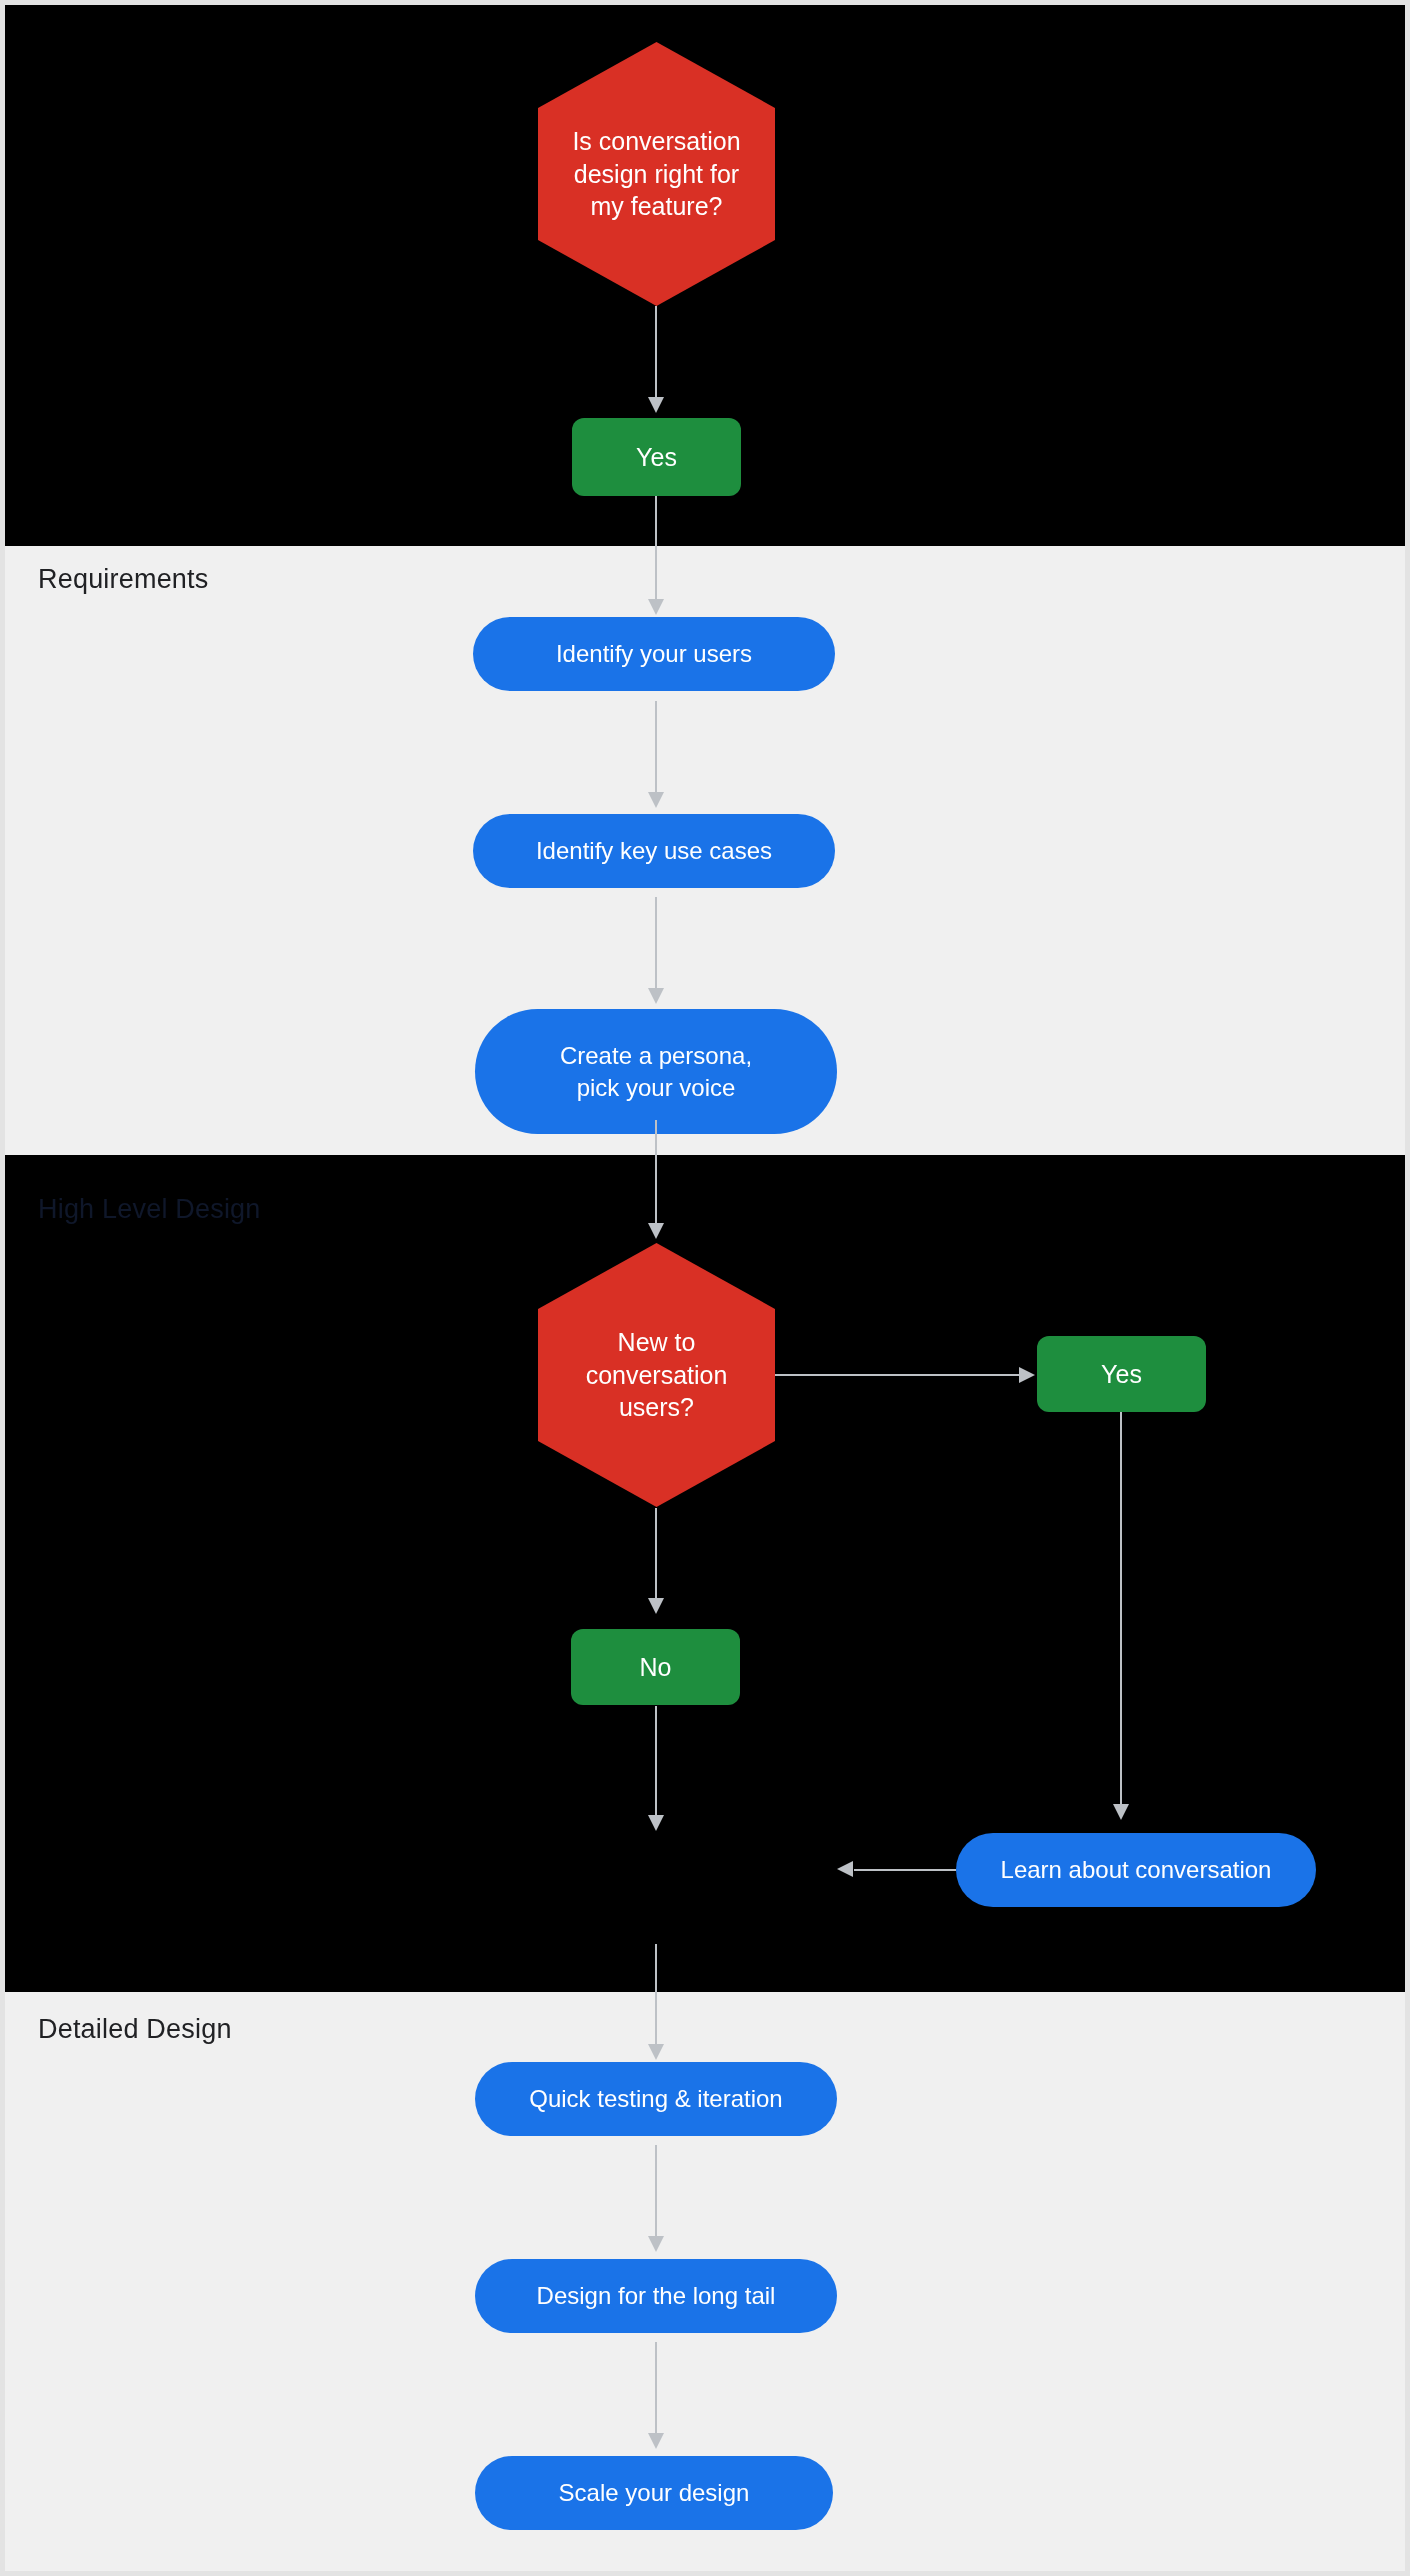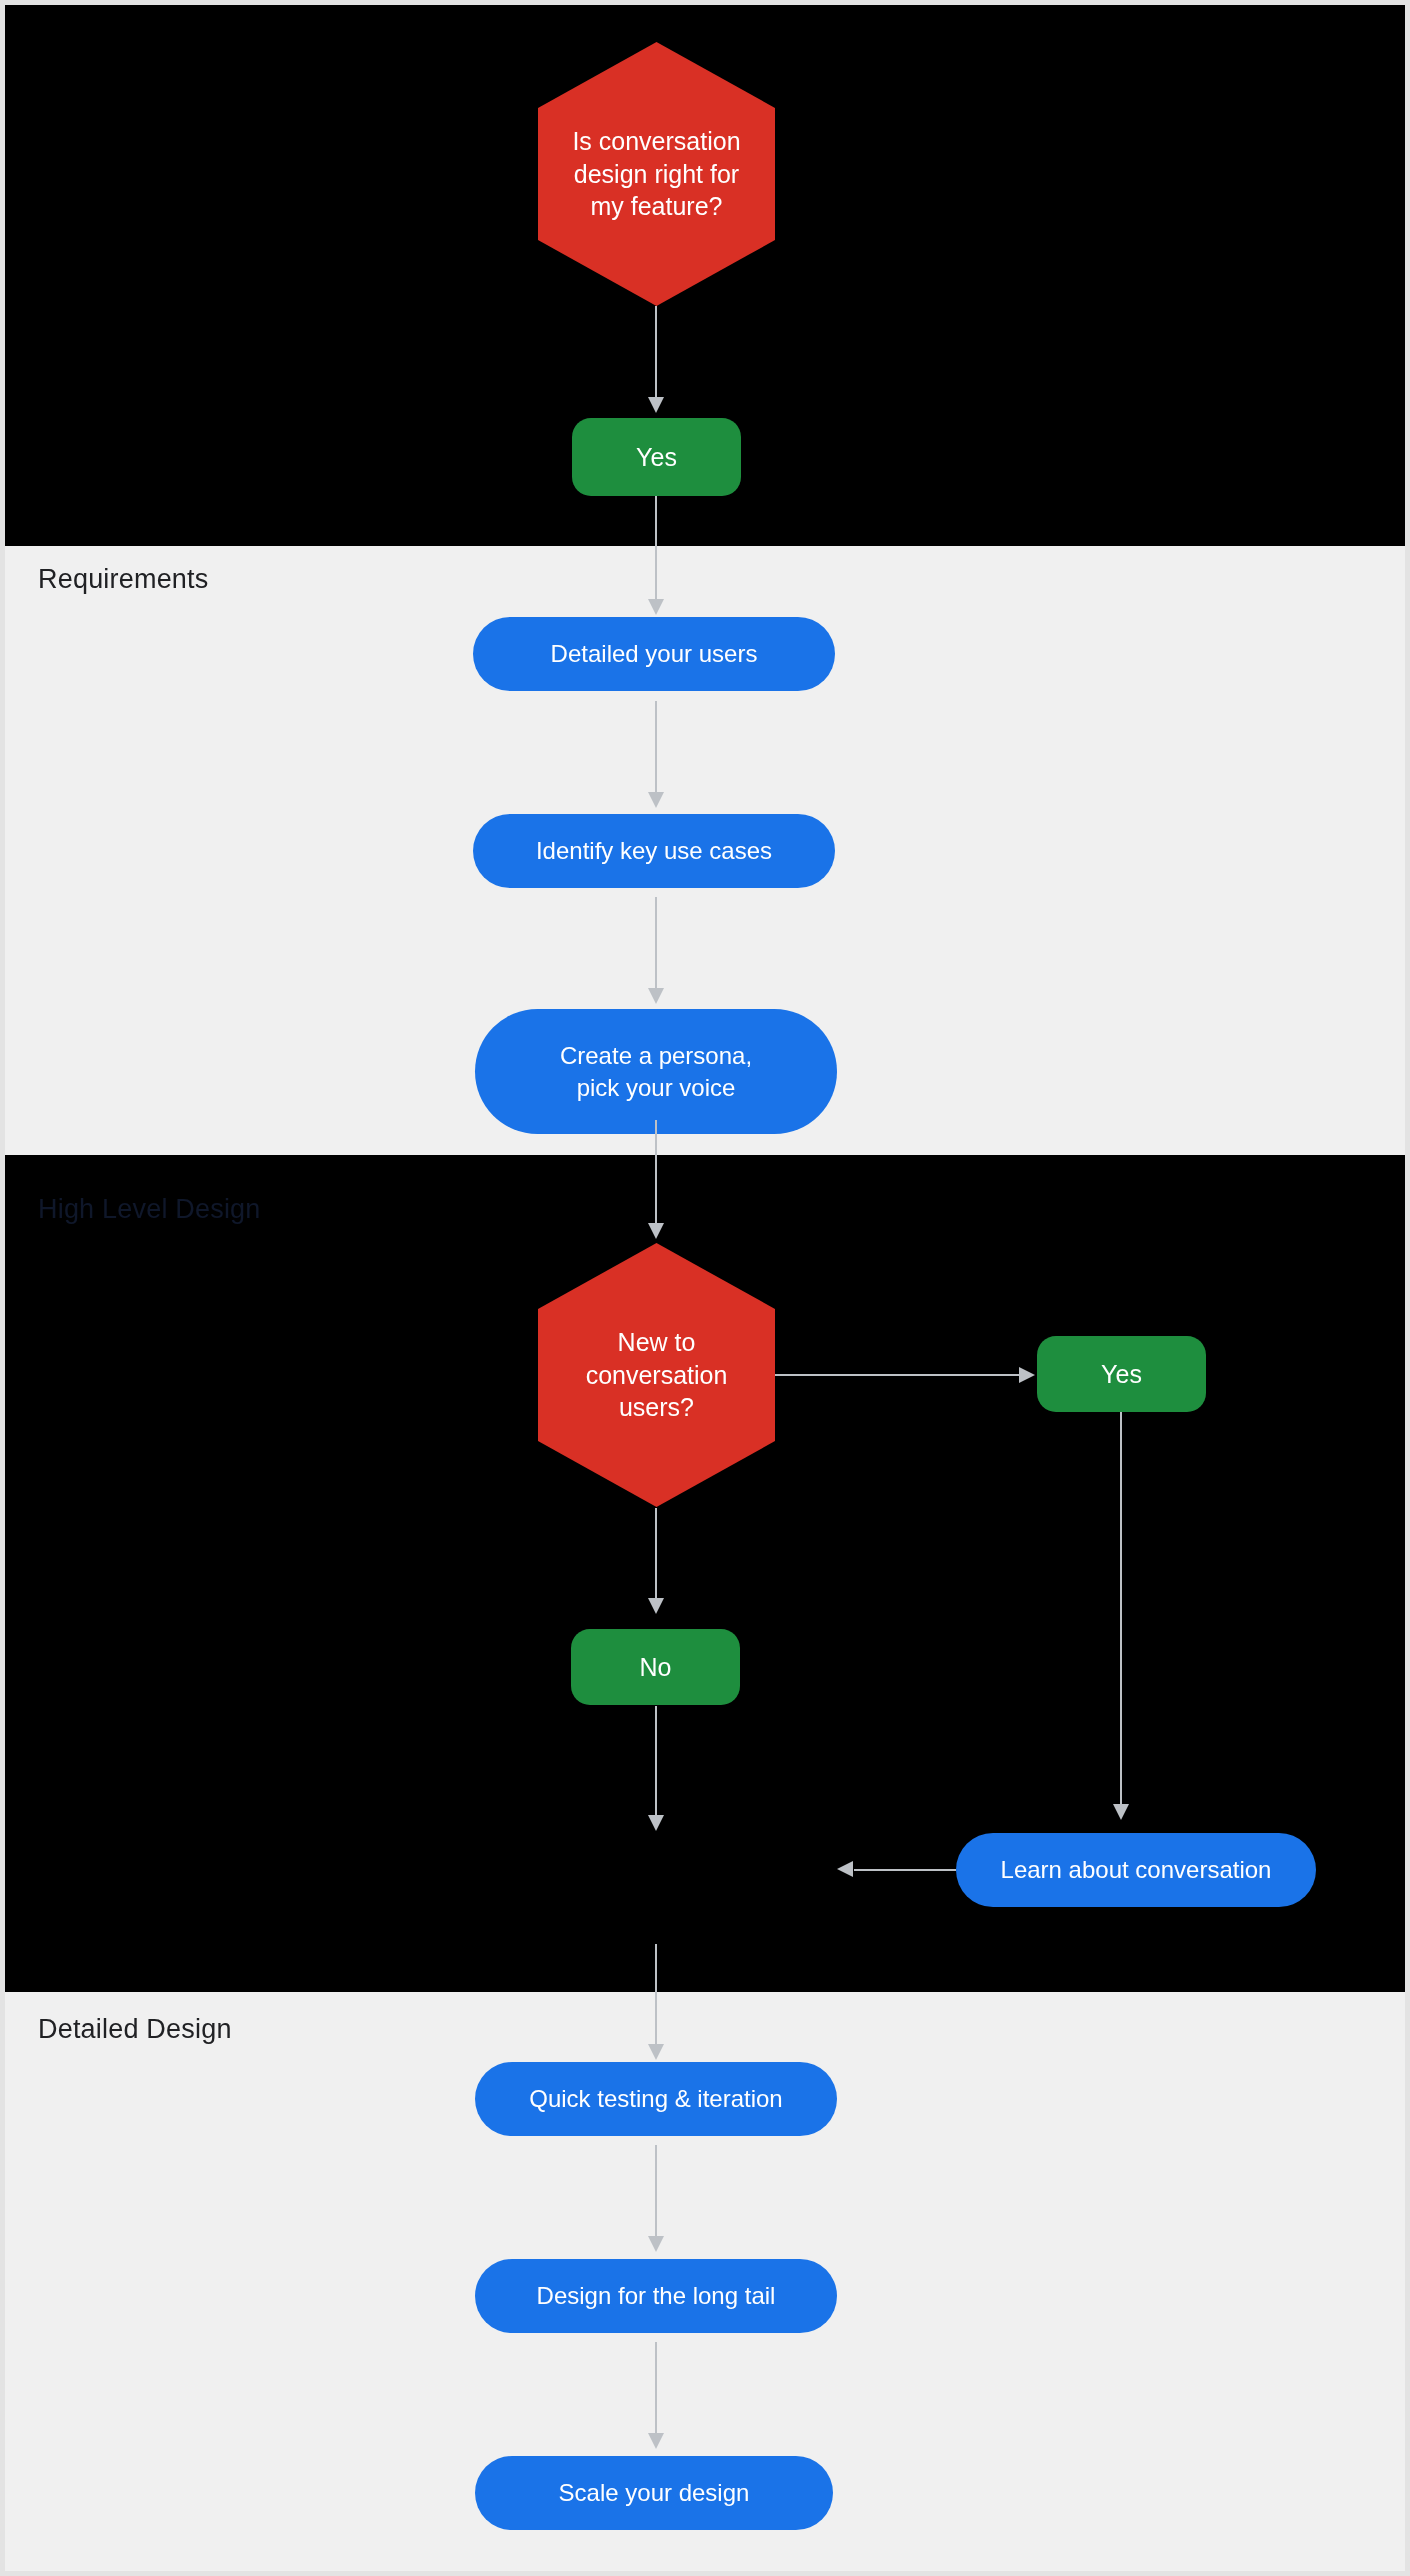--- a/index.html
+++ b/index.html
@@ -55,21 +55,21 @@
 
   .node-pill {
     background: #1a73e8;
     border-radius: 927px;
     font-size: 24px;
     padding: 0 16.7px;
   }
 
   .node-rect {
     background: #1e8e3e;
-    border-radius: 19px;
+    border-radius: 12px;
     font-size: 25px;
   }
 
   .node-hex {
     background: #d93025;
     font-size: 25px;
     clip-path: polygon(50% 0%, 100% 25%, 100% 75%, 50% 100%, 0% 75%, 0% 25%);
   }
 
   .node .label { pointer-events: none; white-space: pre-line; }
@@ -129,21 +129,21 @@
   <div class="arrowhead down" style="left:648px;top:397px;"></div>
 
   <div class="node node-rect" style="left:572px;top:418px;width:169px;height:78px;">
     <span class="label">Yes</span>
   </div>
 
   <div class="conn conn-v" style="left:655px;top:496px;height:108px;"></div>
   <div class="arrowhead down" style="left:648px;top:599px;"></div>
 
   <div class="node node-pill" style="left:473px;top:617px;width:362px;height:74px;">
-    <span class="label">Detailed your users</span>
+    <span class="label">Identify your users</span>
   </div>
 
   <div class="conn conn-v" style="left:655px;top:701px;height:95px;"></div>
   <div class="arrowhead down" style="left:648px;top:792px;"></div>
 
   <div class="node node-pill" style="left:473px;top:814px;width:362px;height:74px;">
     <span class="label">Identify key use cases</span>
   </div>
 
   <div class="conn conn-v" style="left:655px;top:897px;height:95px;"></div>

